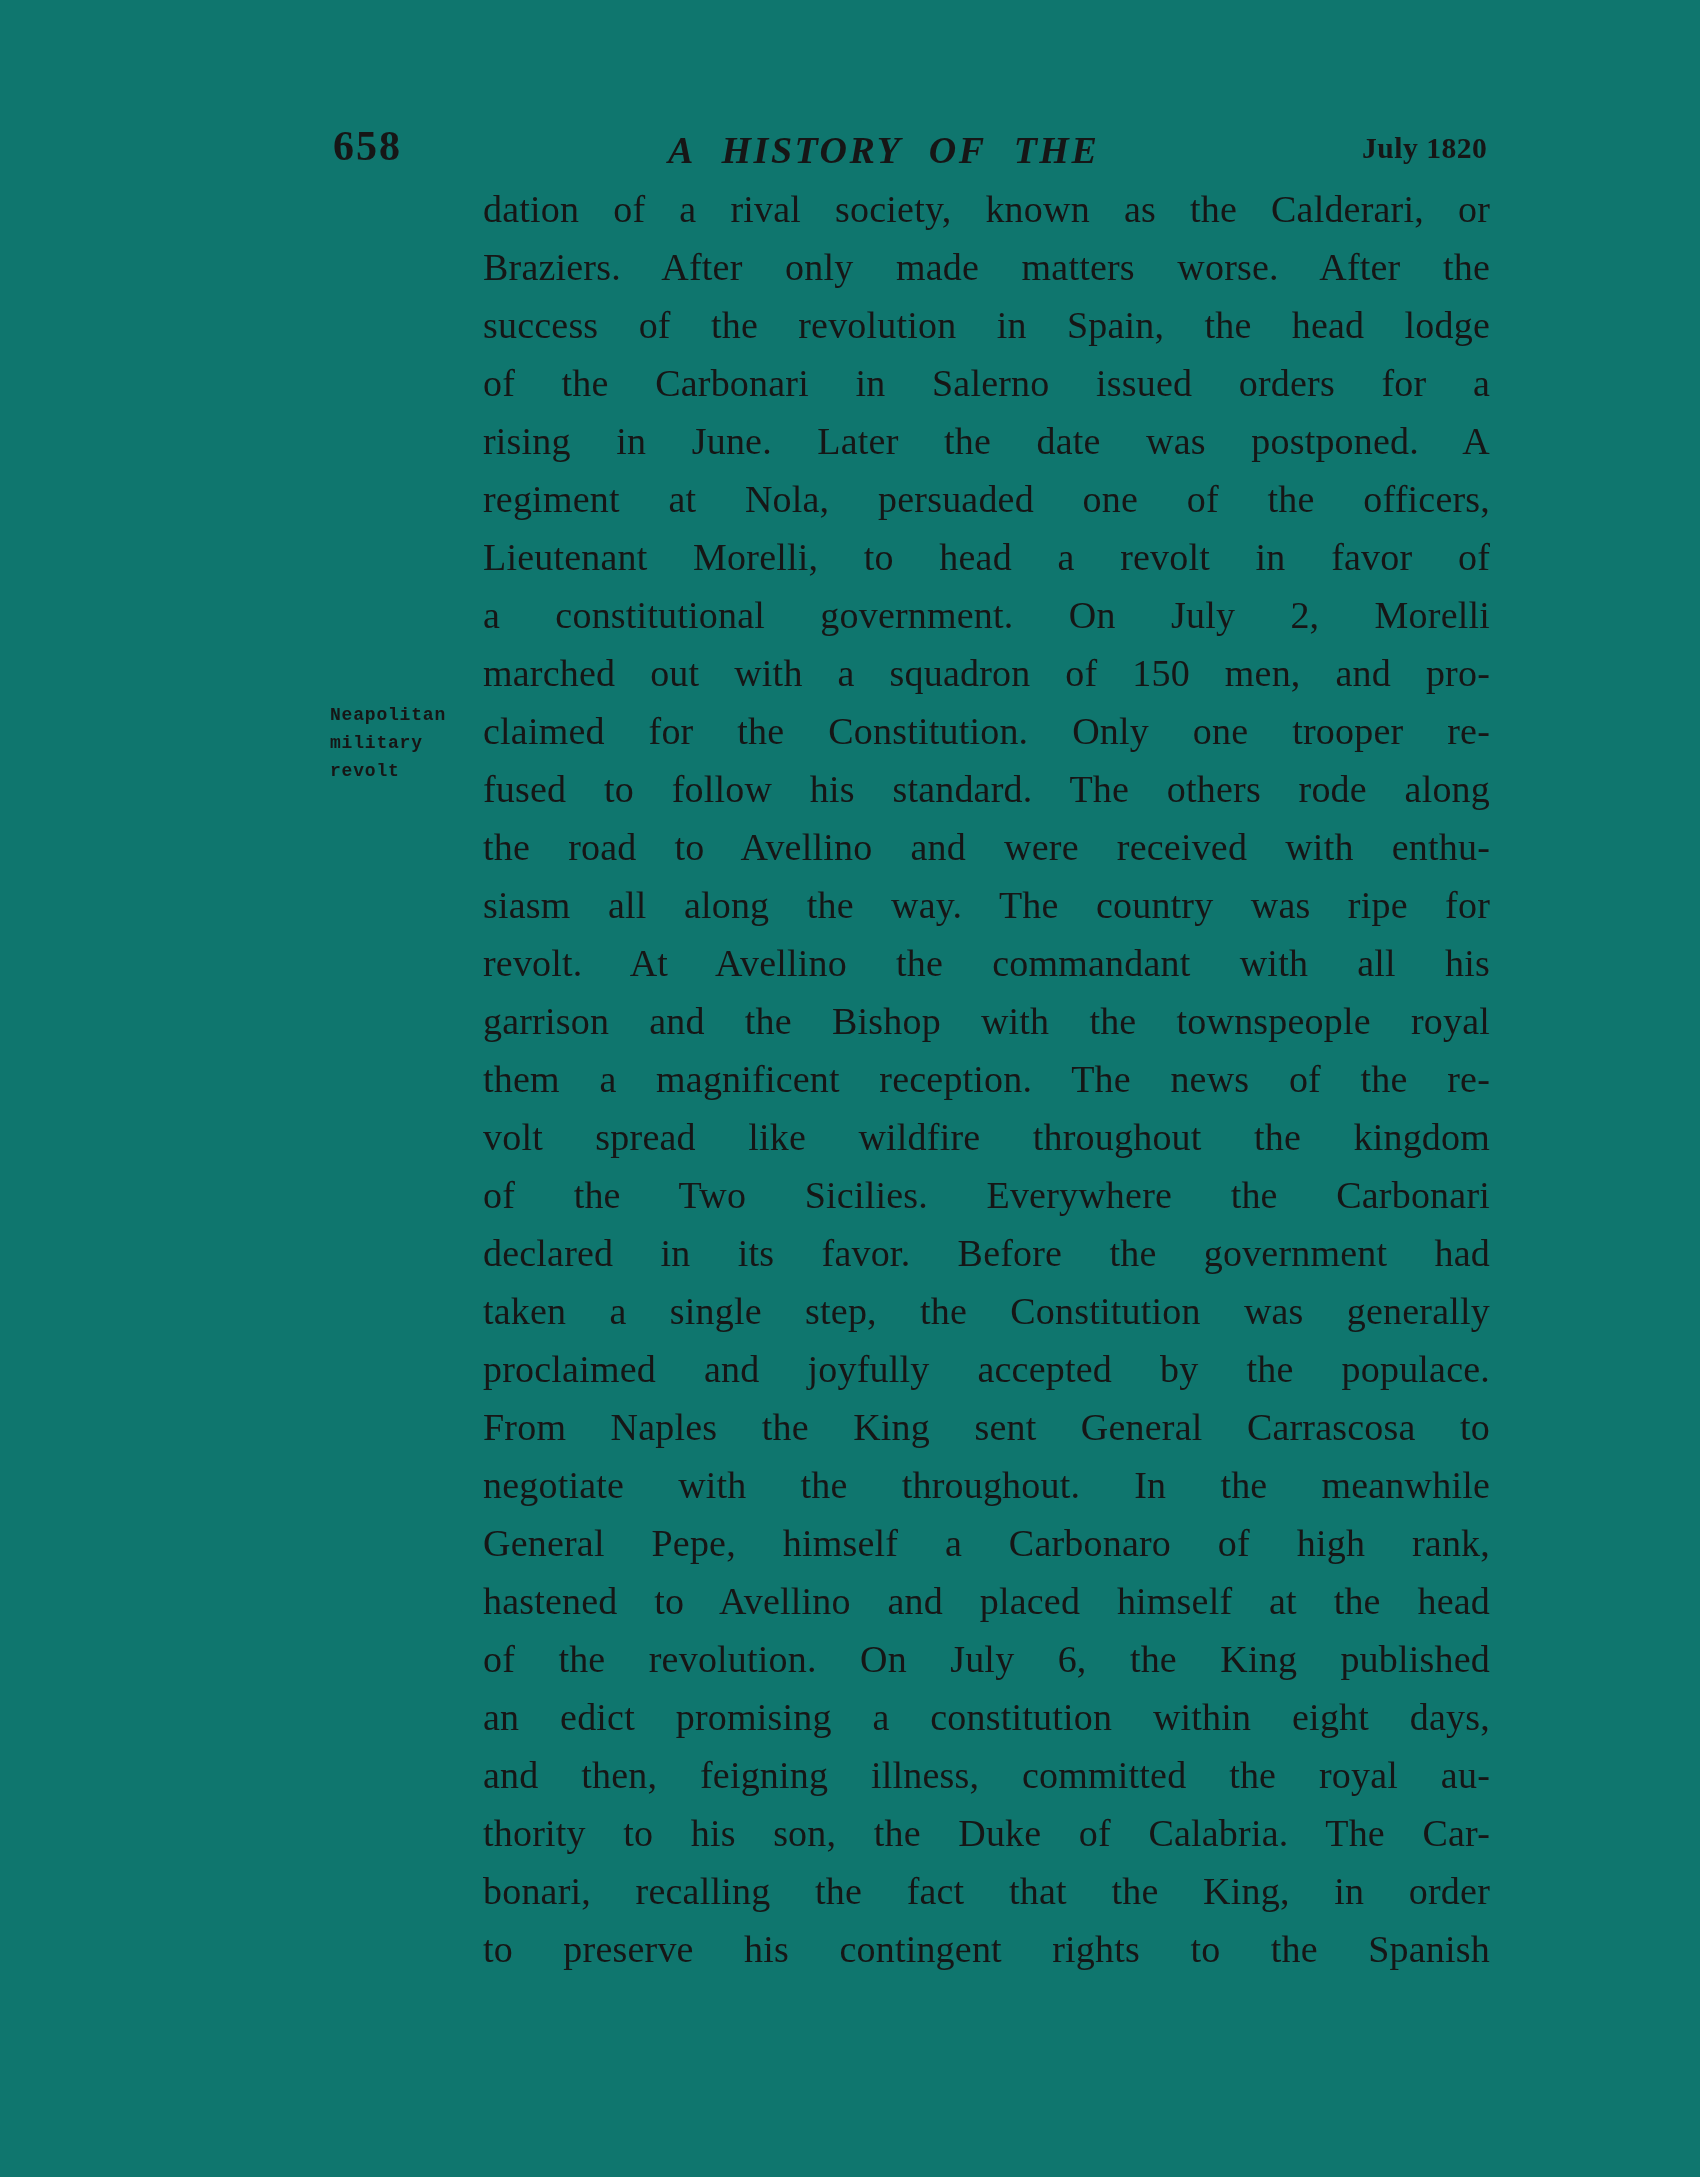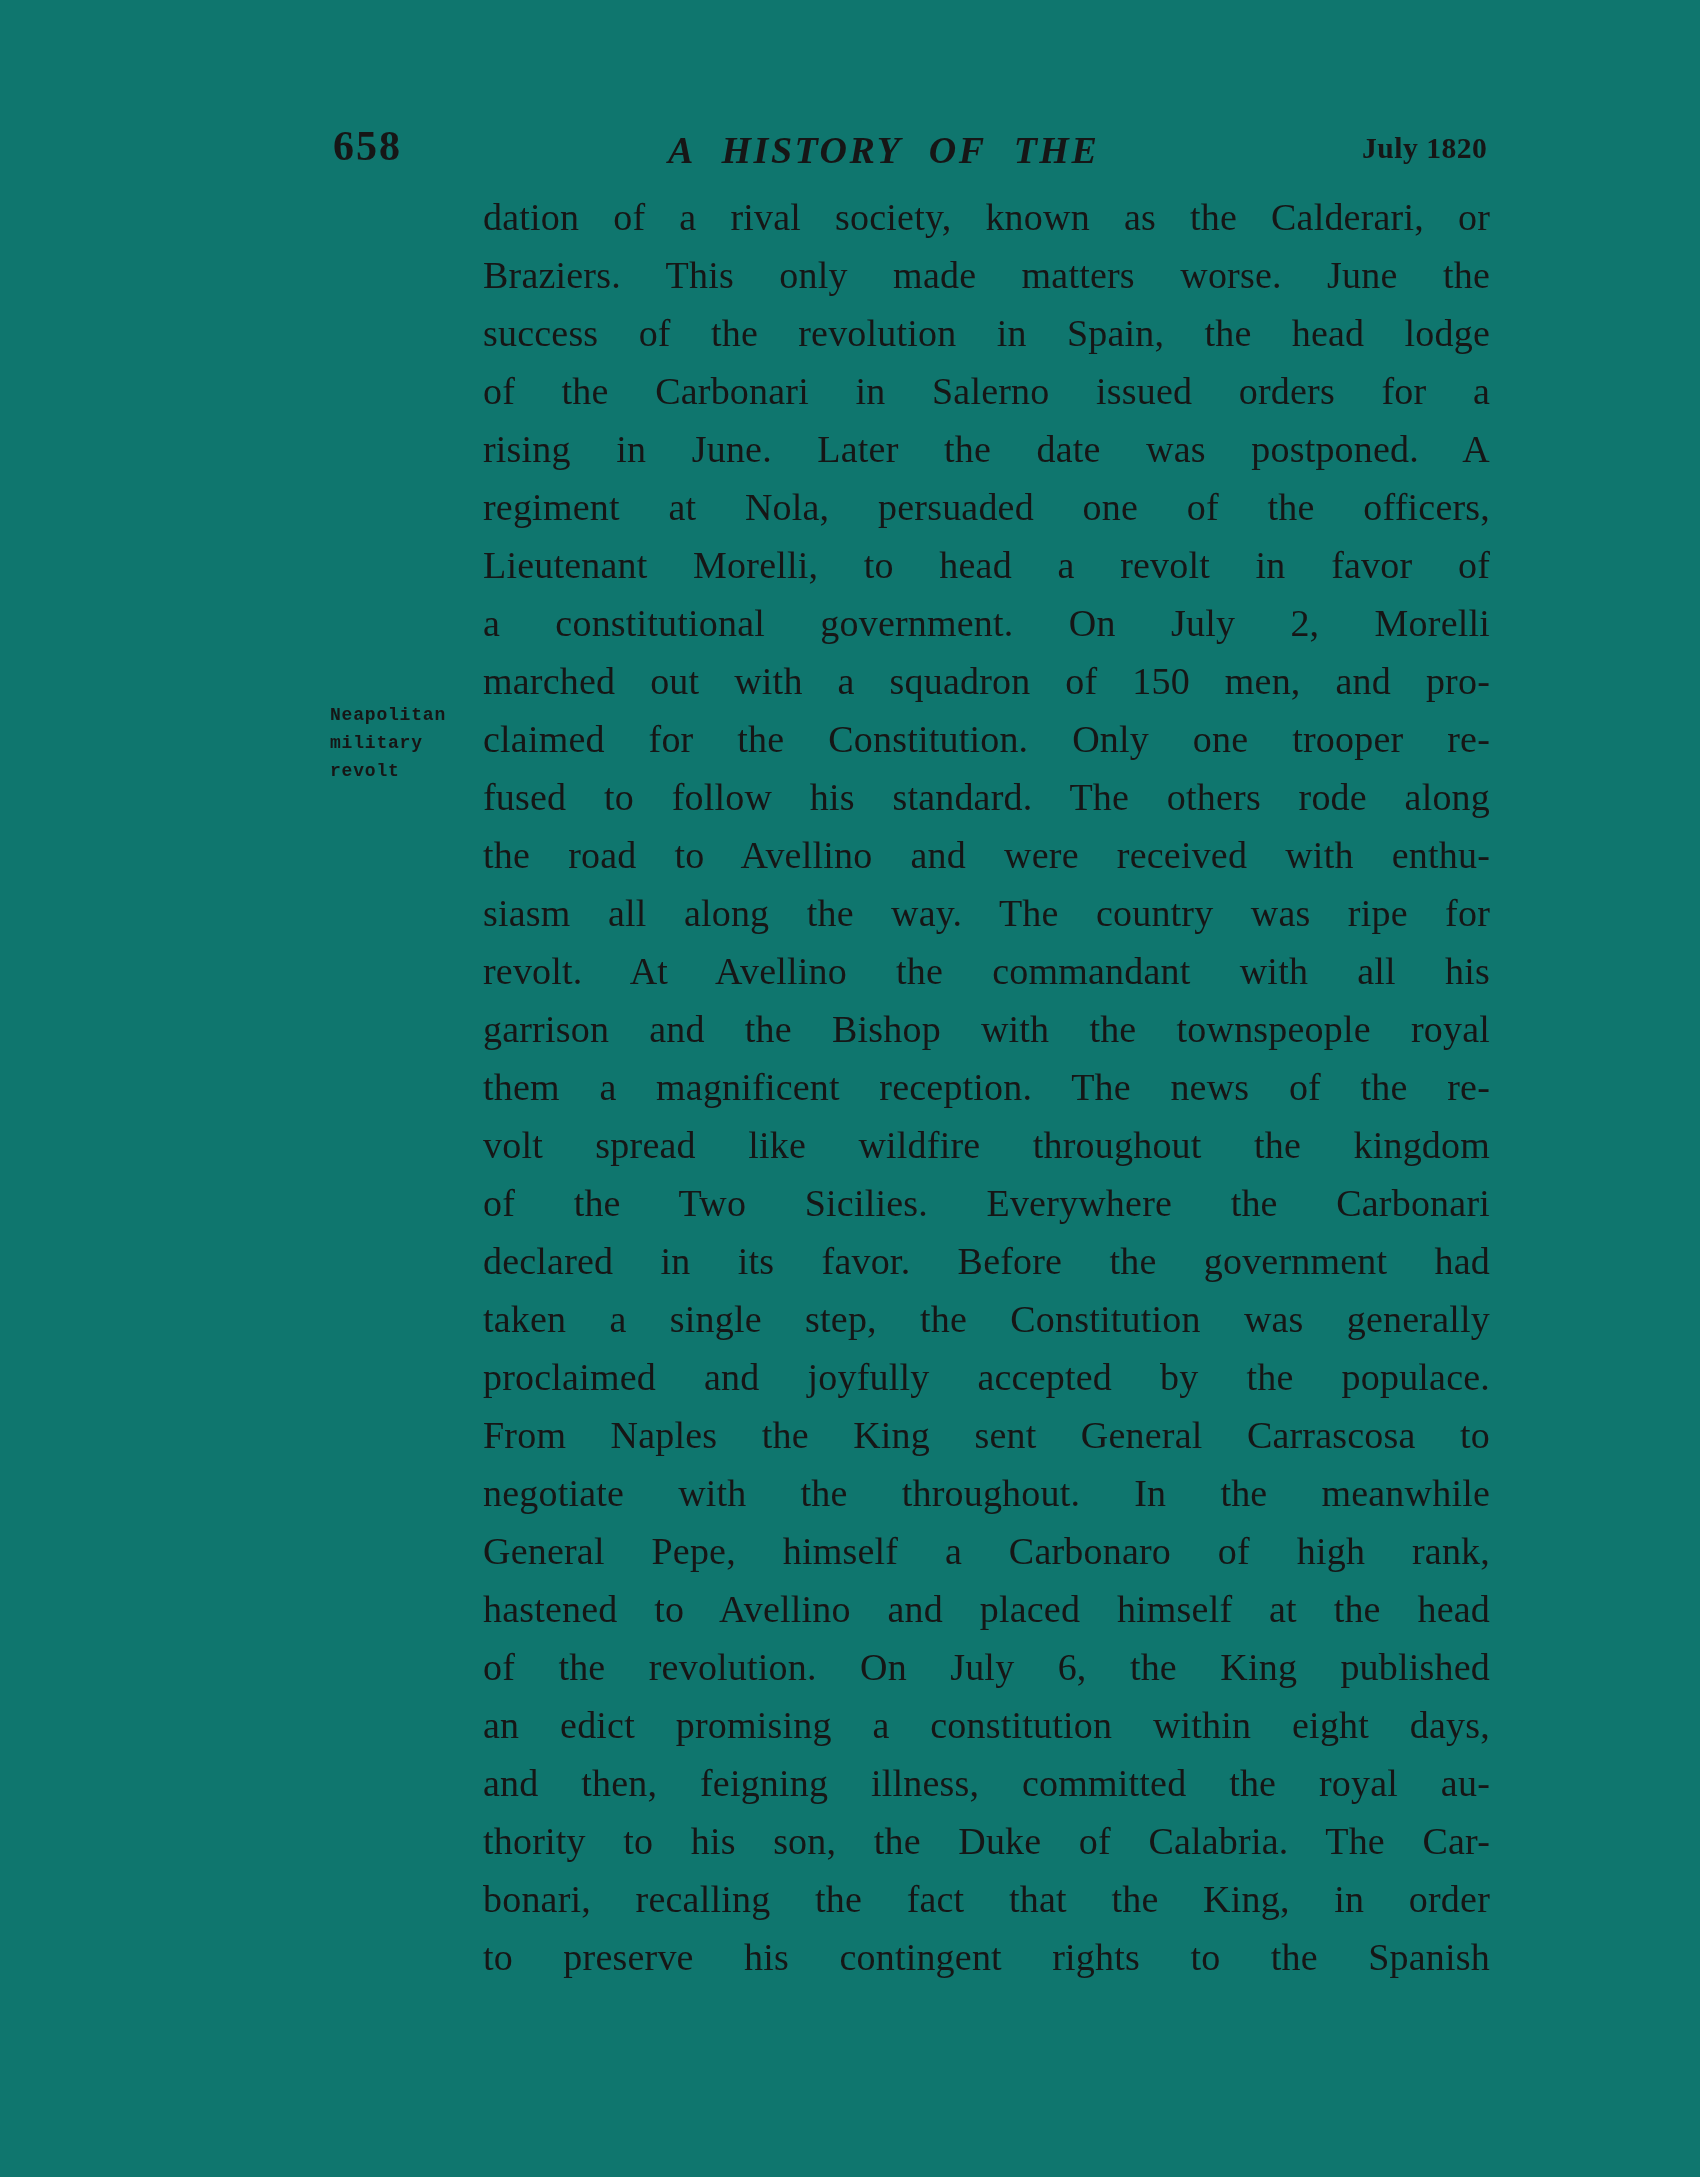--- a/index.html
+++ b/index.html
@@ -57,21 +57,21 @@
     line-height: 28px;
     letter-spacing: 0.8px;
     font-family: Liberation Mono, monospace;
   }
   .margin-note .note-line {
     display: block;
   }
   .body-text {
     position: absolute;
     left: 483px;
-    top: 188px;
+    top: 180px;
     width: 1007px;
     font-size: 38px;
     line-height: 58px;
   }
   .body-text .line {
     display: block;
     height: 58px;
     text-align: justify;
     text-align-last: justify;
     white-space: nowrap;
@@ -90,21 +90,21 @@
   <div class="issue-date">July 1820</div>
 
   <div class="margin-note">
       <span class="note-line">Neapolitan</span>
       <span class="note-line">military</span>
       <span class="note-line">revolt</span>
     </div>
 
   <div class="body-text">
       <span class="line">dation of a rival society, known as the Calderari, or</span>
-      <span class="line">Braziers. This only made matters worse. June the</span>
+      <span class="line">Braziers. After only made matters worse. After the</span>
       <span class="line">success of the revolution in Spain, the head lodge</span>
       <span class="line">of the Carbonari in Salerno issued orders for a</span>
       <span class="line">rising in June. Later the date was postponed. A</span>
       <span class="line">regiment at Nola, persuaded one of the officers,</span>
       <span class="line">Lieutenant Morelli, to head a revolt in favor of</span>
       <span class="line">a constitutional government. On July 2, Morelli</span>
       <span class="line">marched out with a squadron of 150 men, and pro-</span>
       <span class="line">claimed for the Constitution. Only one trooper re-</span>
       <span class="line">fused to follow his standard. The others rode along</span>
       <span class="line">the road to Avellino and were received with enthu-</span>

